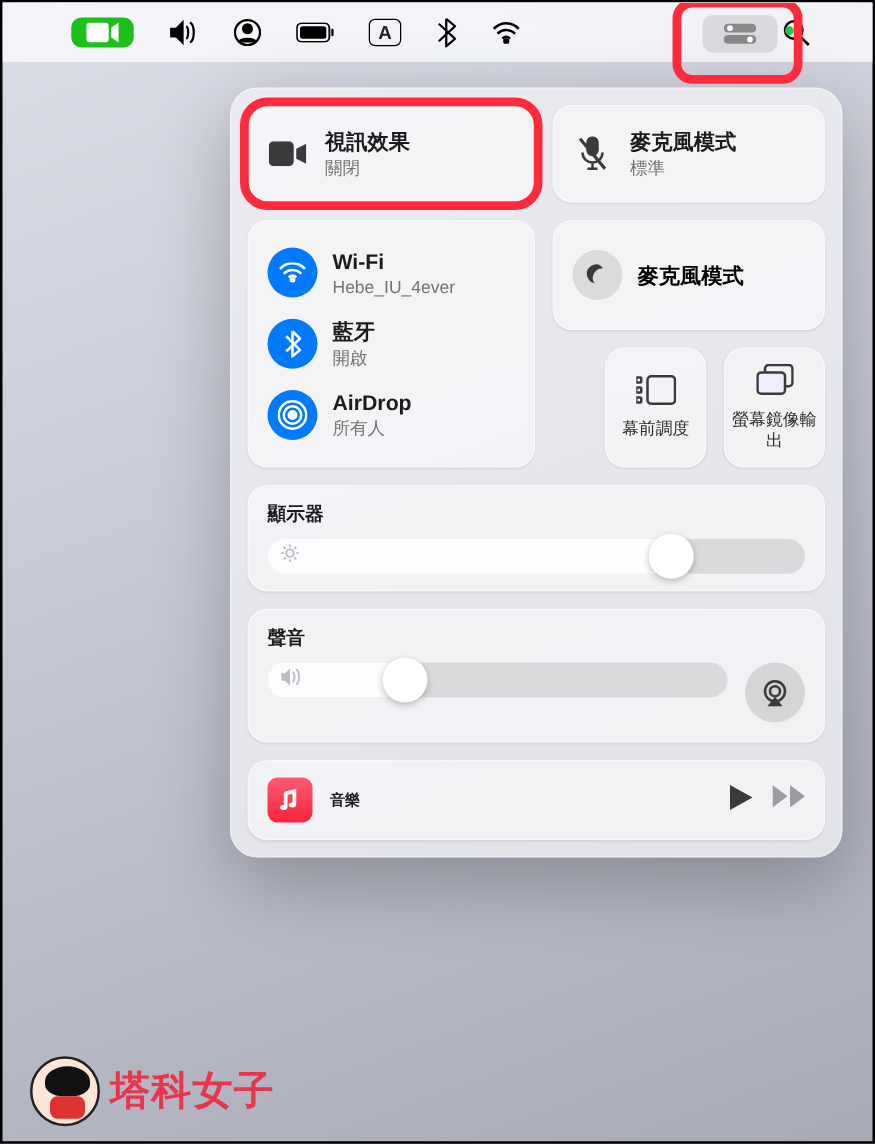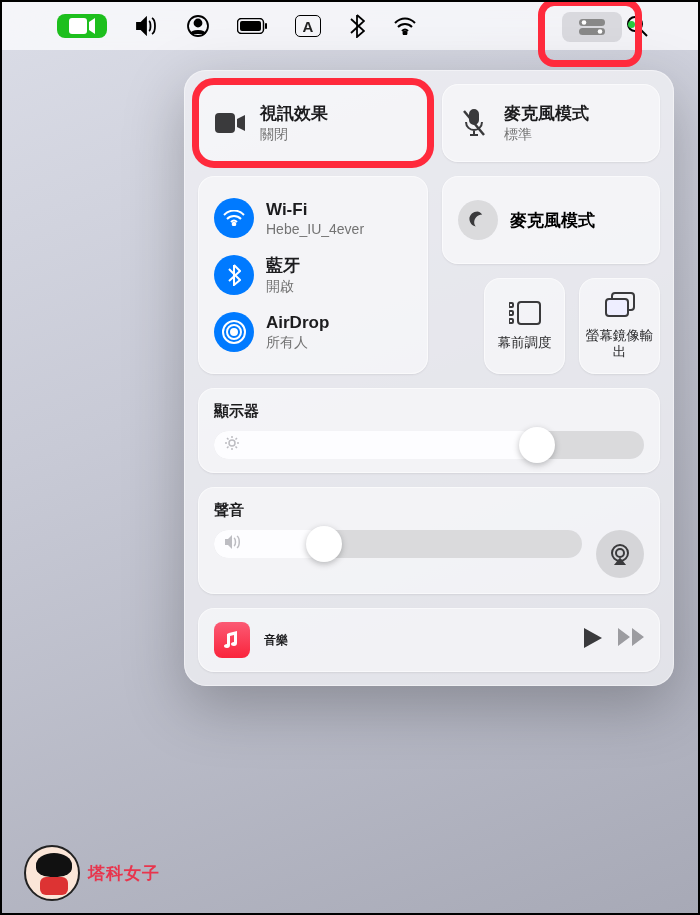--- a/index.html
+++ b/index.html
@@ -94,21 +94,21 @@
 
   .music-tile { display:flex; align-items:center; padding:14px 16px; gap:14px; }
   .music-app { width:36px; height:36px; border-radius:8px; background:linear-gradient(180deg,#fb5a74,#fa243c); display:flex; align-items:center; justify-content:center; color:#fff; }
   .music-title { font-size:12px; font-weight:600; color:#1c1c1e; flex:1; }
   .music-ctrls { display:flex; gap:16px; color:#3a3a3c; }
 
   .watermark { position:absolute; left:22px; bottom:12px; display:flex; align-items:center; gap:8px; }
   .wm-avatar { width:56px; height:56px; border-radius:50%; background:#fbe6d8; border:2px solid #222; position:relative; overflow:hidden; }
   .wm-avatar::before { content:""; position:absolute; top:6px; left:10px; width:36px; height:24px; background:#111; border-radius:50% 50% 40% 40%; }
   .wm-avatar::after { content:""; position:absolute; bottom:4px; left:14px; width:28px; height:18px; background:#d33; border-radius:6px; }
-  .wm-txt { font-size:17px; font-weight:800; color:#e8354d; letter-spacing:1px; }
+  .wm-txt { font-size:32px; font-weight:800; color:#e8354d; letter-spacing:1px; }
 </style>
 </head>
 <body>
 
 <div class="menubar">
   <span class="icn facetime-pill">
     <svg width="26" height="16" viewBox="0 0 26 16">
         <rect x="0" y="0" width="18" height="16" rx="3" fill="#fff"></rect>
         <path d="M20 4 L26 0 V16 L20 12 Z" fill="#fff"></path>
       </svg>

